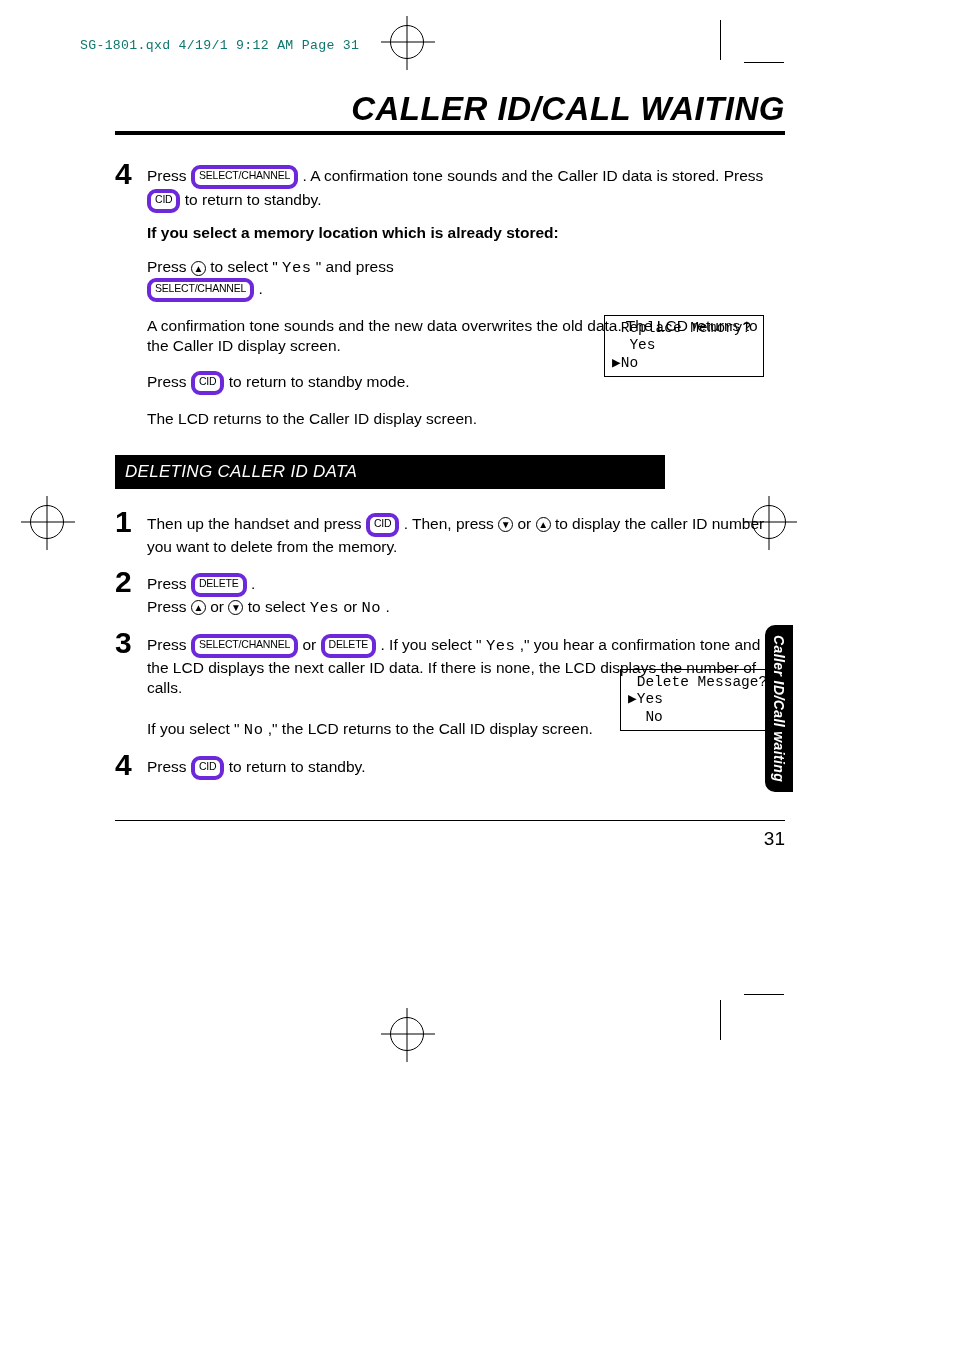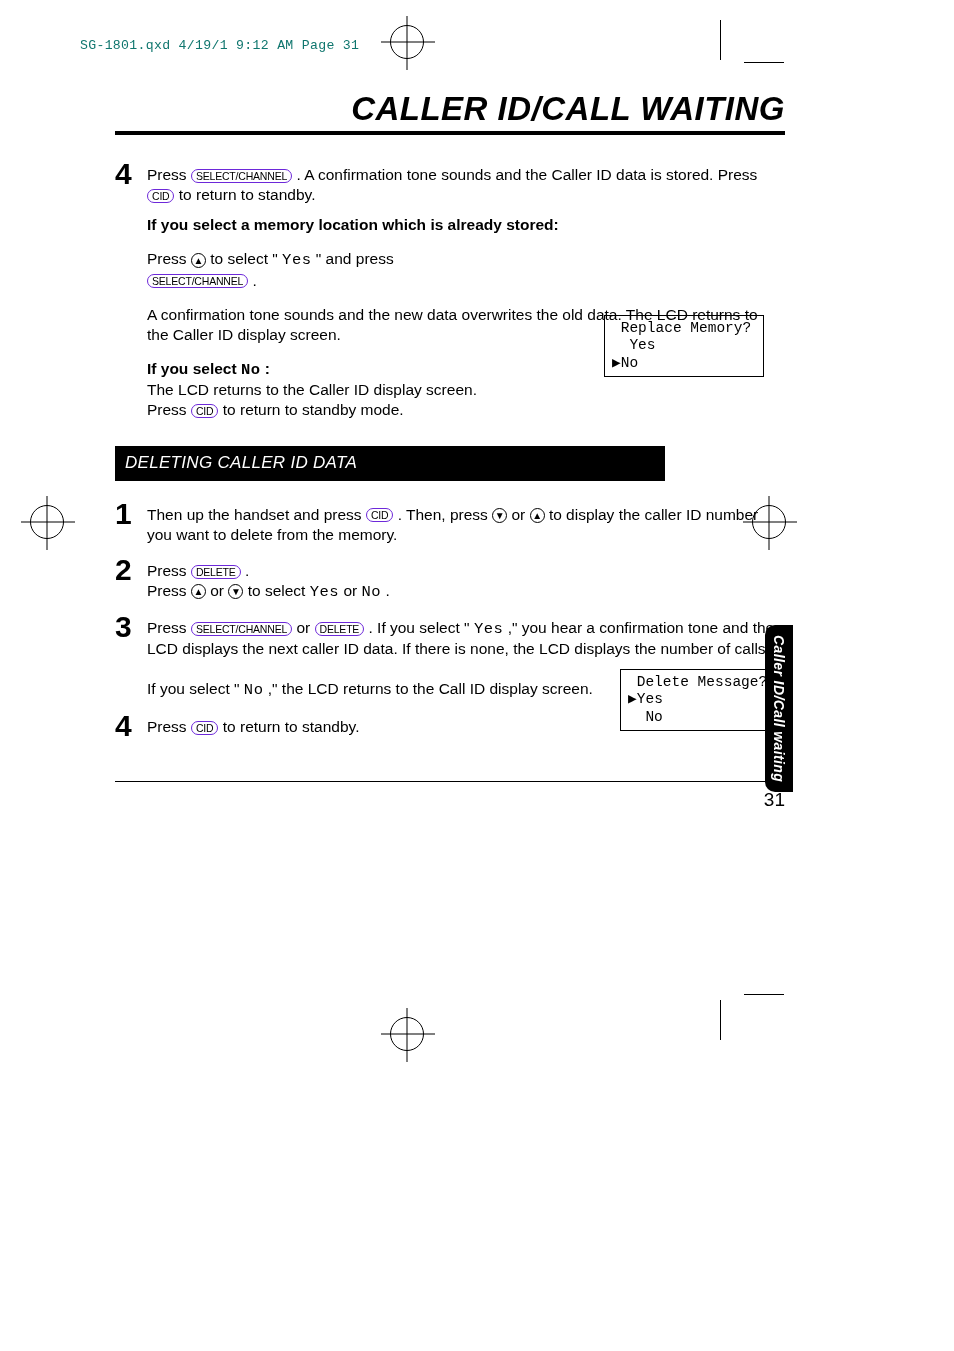--- a/index.html
+++ b/index.html
@@ -57,28 +57,28 @@
   .step .num {
     font-size: 30px; font-weight: bold;
     width: 32px; flex-shrink: 0;
     line-height: 1;
     padding-top: 0;
   }
   .step .txt { flex:1; padding-top:6px; }
 
   .pillbtn {
     display: inline-block;
-    border: 1px solid #6d28d9;
+    border: 4px solid #6d28d9;
     border-radius: 9px;
     padding: 0 4px;
     font-size: 10.5px;
     font-family: Arial, sans-serif;
     vertical-align: middle;
     line-height: 13px;
-    height: 14px;
+    height: 24px;
     letter-spacing:-0.2px;
   }
   .circarrow {
     display:inline-flex;
     align-items:center;
     justify-content:center;
     width:15px; height:15px;
     border:1px solid #000;
     border-radius:50%;
     vertical-align:middle;
@@ -178,31 +178,26 @@
       <span> to select " </span>
       <span class="mono">Yes</span>
       <span> " and press </span><br>
       <span class="pillbtn">SELECT/CHANNEL</span>
       <span> .</span>
     </div>
 
     <div class="para indent" style="white-space:pre-line;">A confirmation tone sounds and the new data overwrites the old data. The LCD returns to
 the Caller ID display screen.</div>
 
-    <div class="indent">
-      <span class="bold">If you select </span>
-      <span class="bold mono">No</span>
-      <span class="bold"> :</span>
-    </div>
-    <div class="indent">The LCD returns to the Caller ID display screen.</div>
     <div class="indent para">
       <span>Press </span>
       <span class="pillbtn">CID</span>
       <span> to return to standby mode.</span>
     </div>
+    <div class="indent">The LCD returns to the Caller ID display screen.</div>
 
     <div class="section-bar">DELETING CALLER ID DATA</div>
 
 
     <div class="step">
       <div class="num">1</div>
       <div class="txt" style="width:480px;">
         <span>Then up the handset and press </span>
         <span class="pillbtn">CID</span>
         <span> . Then, press </span>

